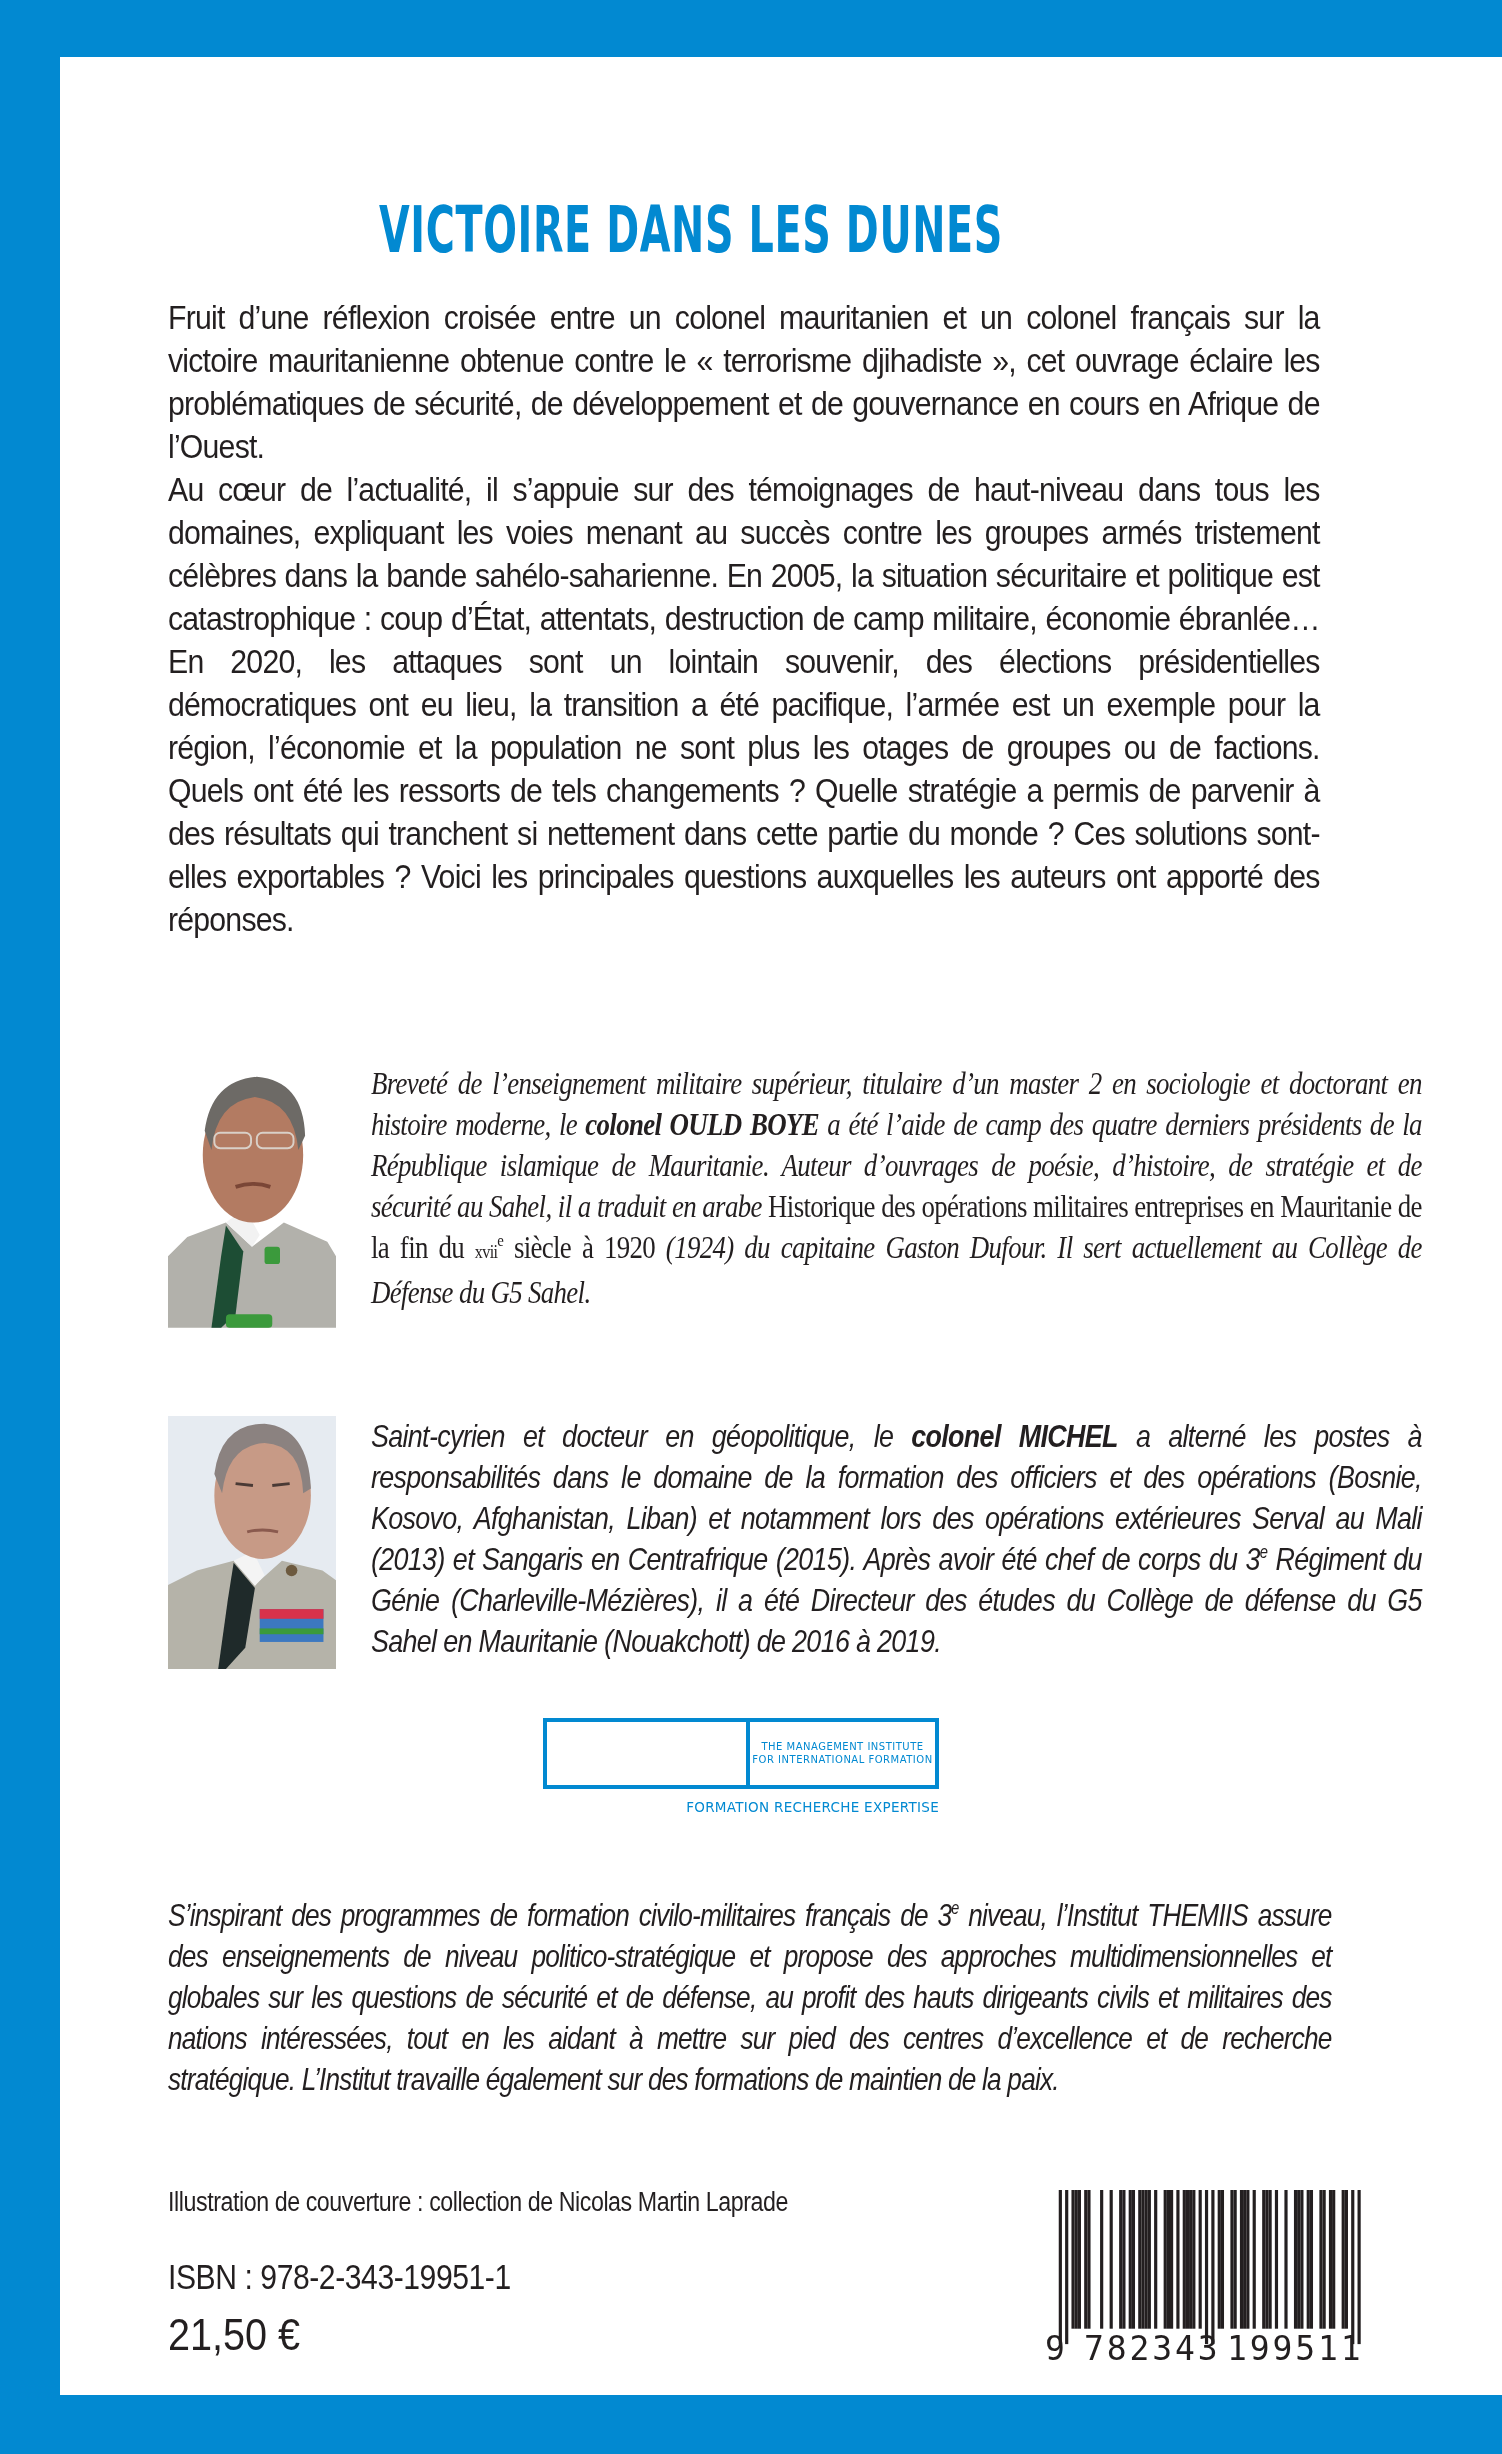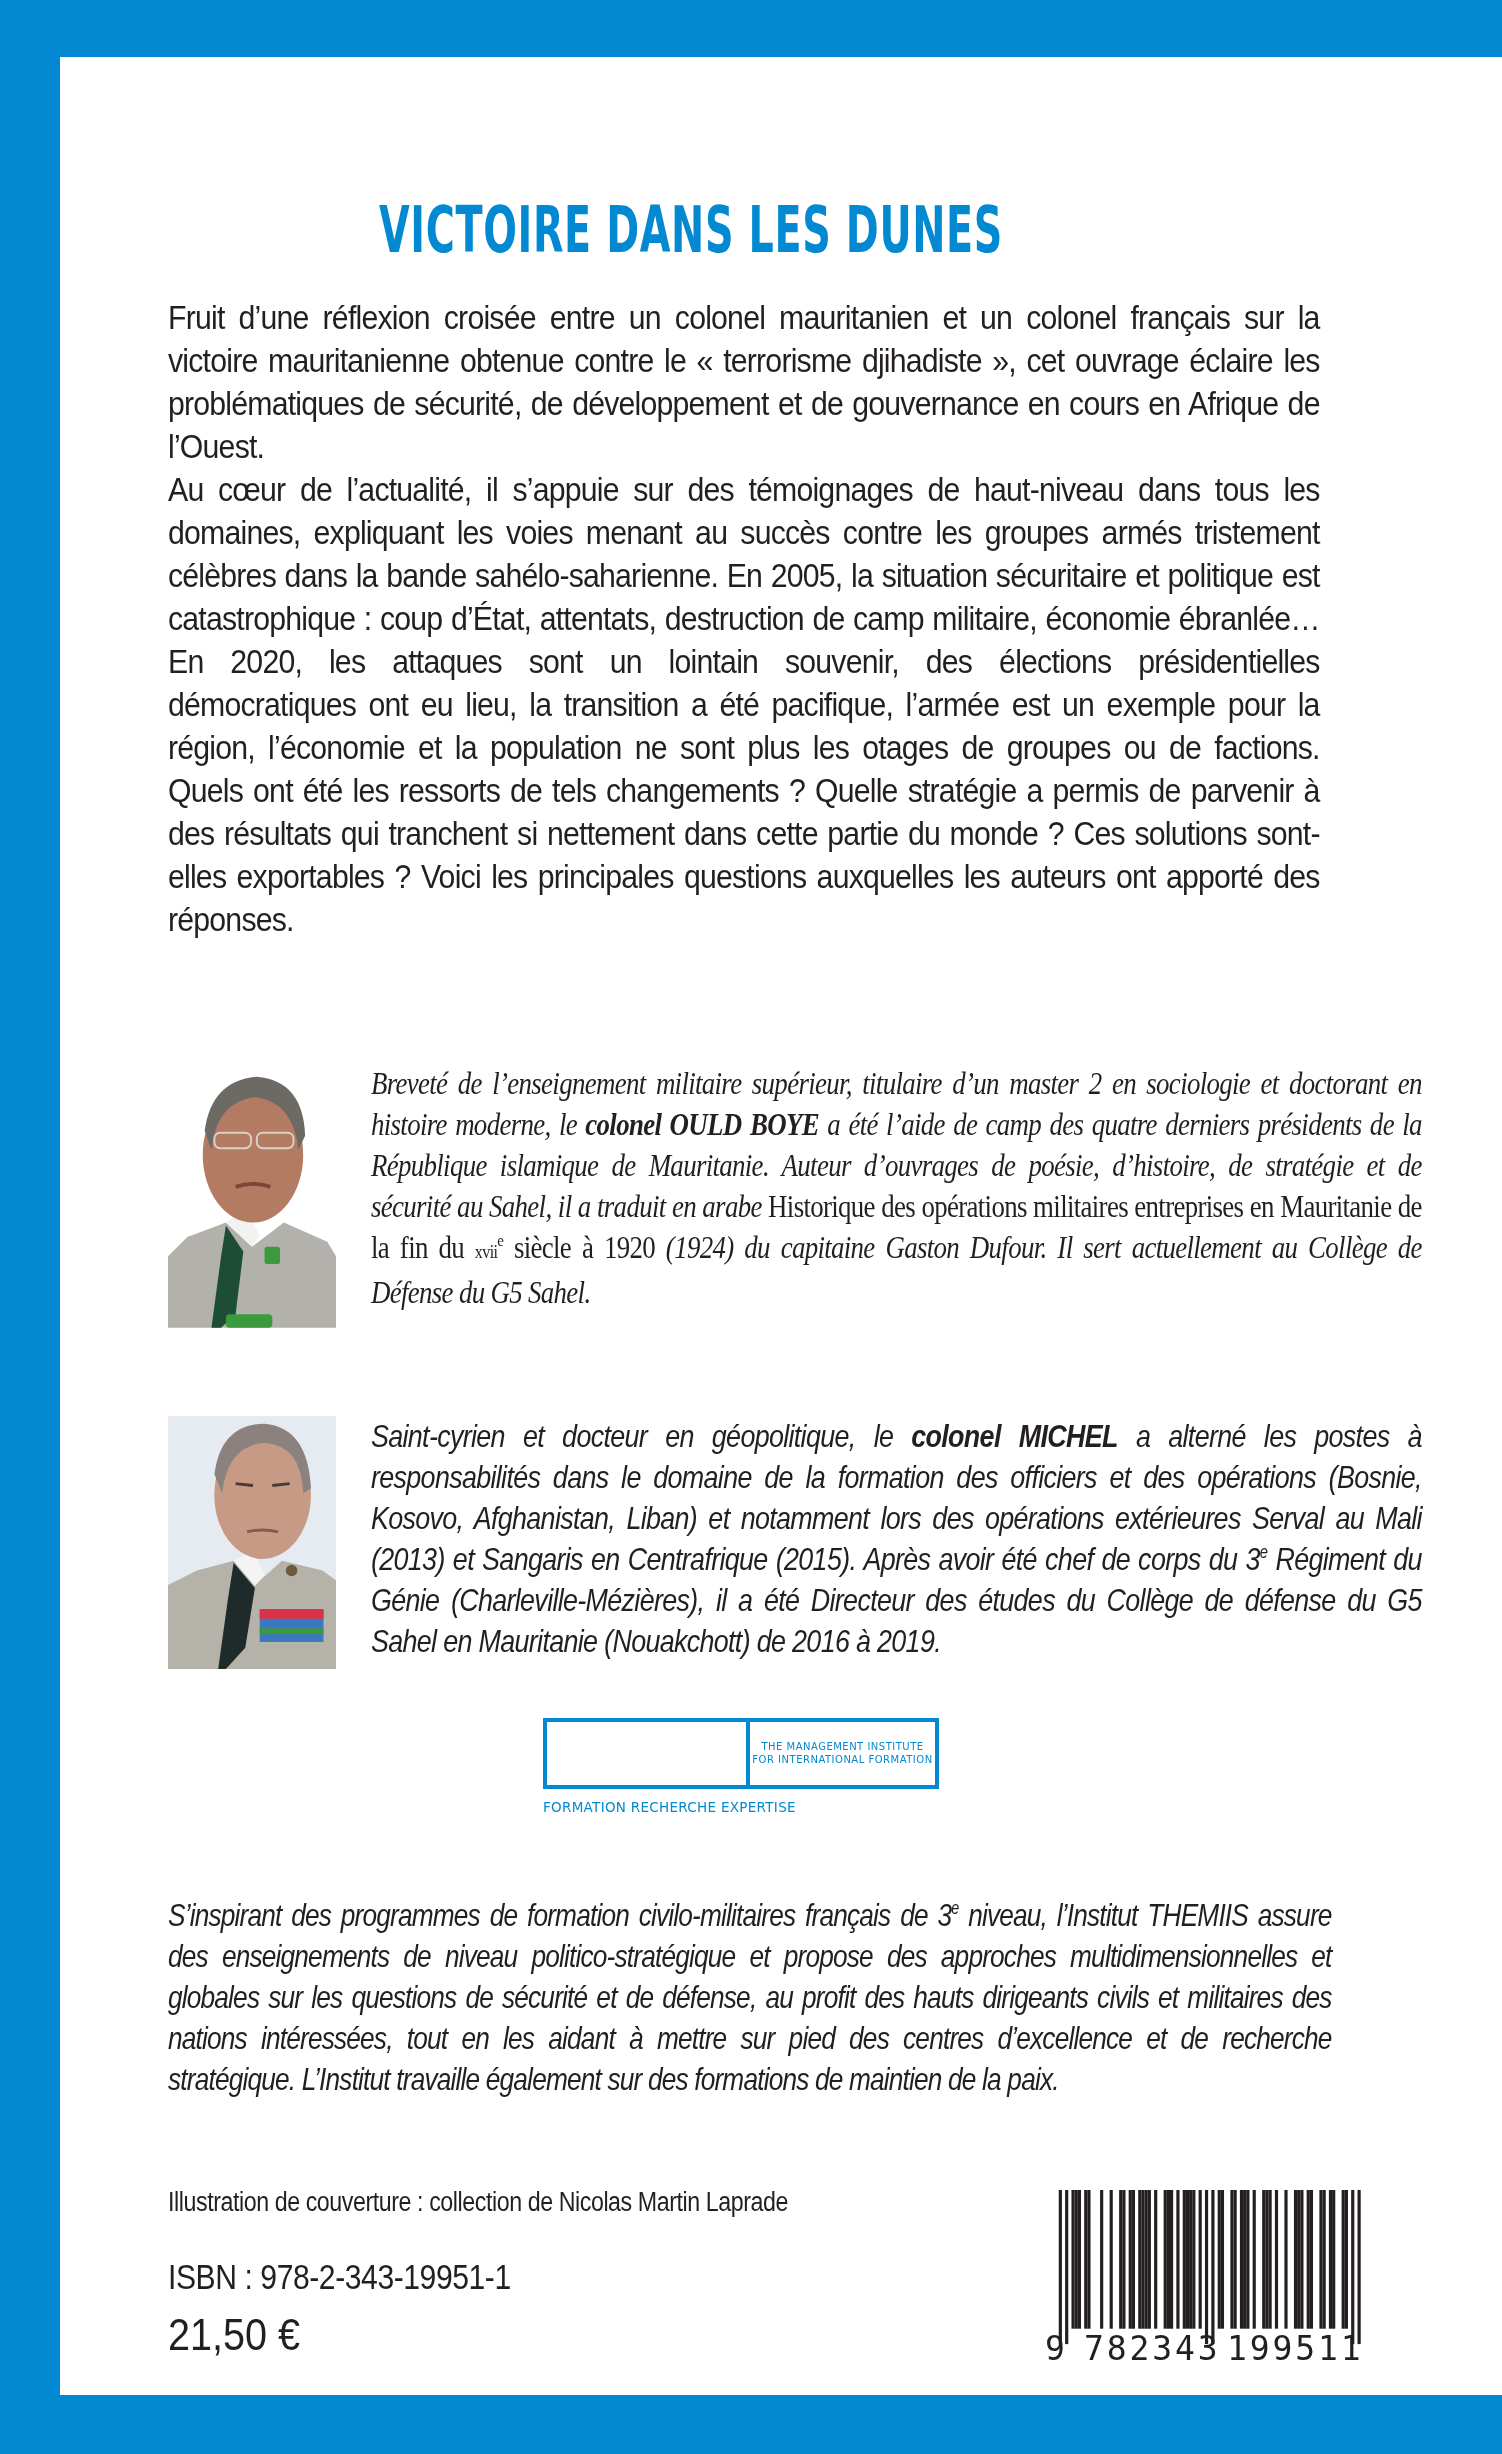--- a/index.html
+++ b/index.html
@@ -54,21 +54,21 @@
   .logo .left {
     width: 199px; border-right: 4.8px solid #0289d1; display: flex; align-items: center;
     justify-content: center;
     font-family: Liberation Sans, sans-serif; font-size: 30px; color: #ffffff;
   }
   .logo .right {
     flex: 1; display: flex; flex-direction: column; align-items: center; justify-content: center;
     font-family: "DejaVu Sans", sans-serif; font-size: 10px; color: #0289d1; letter-spacing: 0.5px; line-height: 12.6px;
   }
   .logo-tagline {
-    position: absolute; left: 543px; width: 396px; top: 1799px; text-align: left;
+    position: absolute; left: 543px; width: 396px; top: 1799px; text-align: right;
     font-size: 13.5px; color: #0289d1; font-family: "DejaVu Sans", sans-serif; letter-spacing: 0.3px;
   }
   .themiis-text {
     position: absolute; left: 168px; top: 1895px; width: 1419px;
     font-style: italic; font-size: 32px; line-height: 41px; letter-spacing: -1px;
     transform: scaleX(0.82); transform-origin: 0 0; text-align: justify;
   }
   .themiis-text sup { font-size: 0.55em; line-height: 0; }
   .credit {
     position: absolute; left: 168px; top: 2187px; font-size: 27px;

